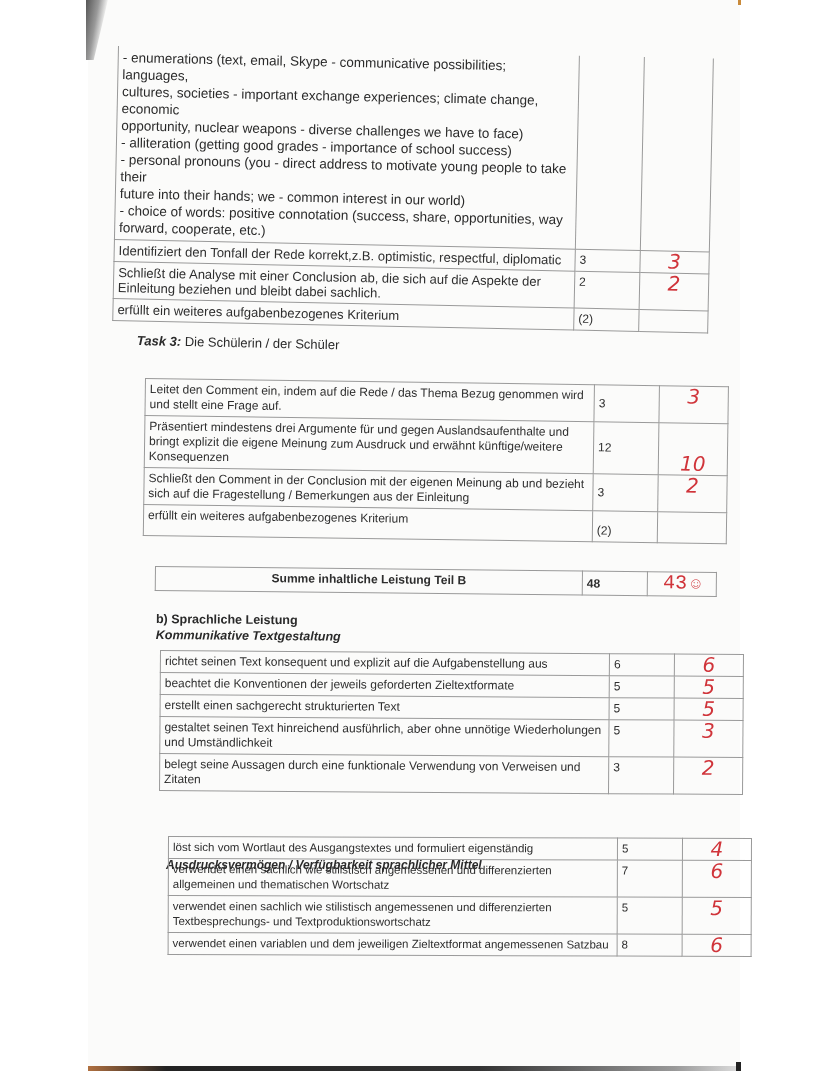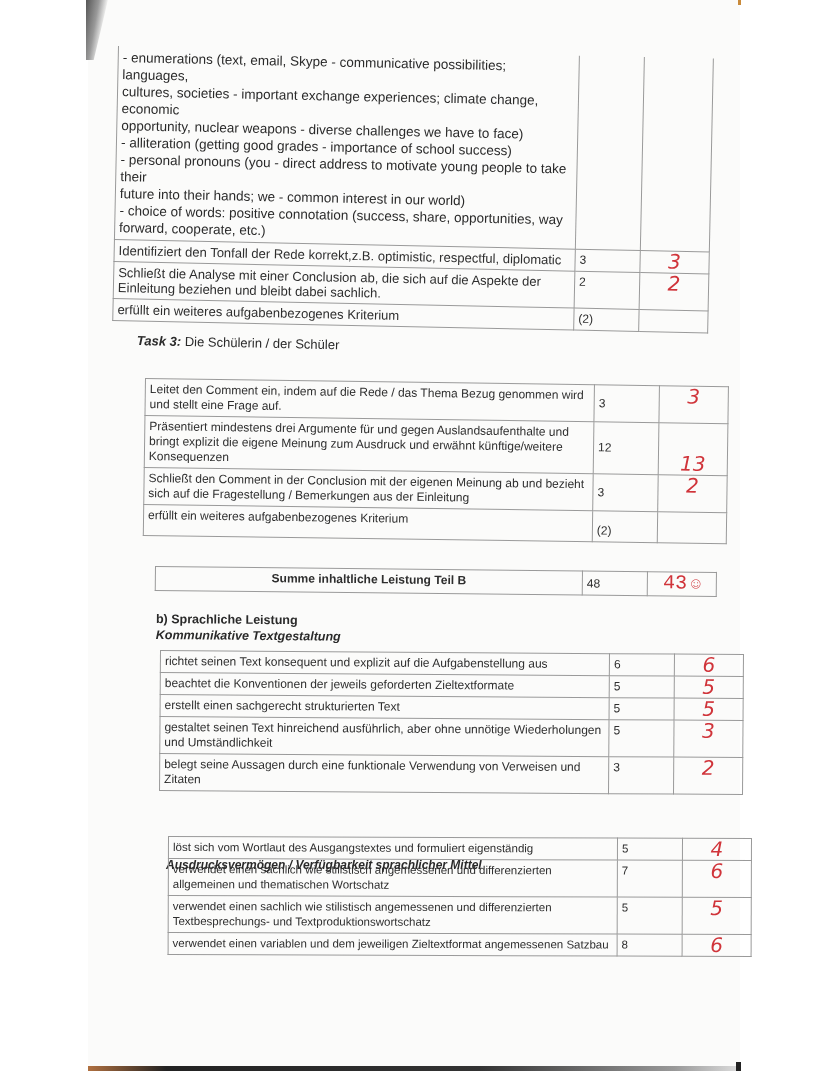--- a/index.html
+++ b/index.html
@@ -106,42 +106,42 @@
   <table class="rubric">
     <tbody>
         <tr>
       <td class="crit" style="width:428px;">Leitet den Comment ein, indem auf die Rede / das Thema Bezug genommen wird und stellt eine Frage auf.</td>
       <td class="max" style="vertical-align:middle;">3</td>
       <td class="score">3</td>
     </tr>
     <tr>
       <td class="crit">Präsentiert mindestens drei Argumente für und gegen Auslandsaufenthalte und bringt explizit die eigene Meinung zum Ausdruck und erwähnt künftige/weitere Konsequenzen</td>
       <td class="max" style="vertical-align:middle;">12</td>
-      <td class="score" style="vertical-align:bottom;">13</td>
+      <td class="score" style="vertical-align:bottom;">10</td>
     </tr>
     <tr>
       <td class="crit">Schließt den Comment in der Conclusion mit der eigenen Meinung ab und bezieht sich auf die Fragestellung / Bemerkungen aus der Einleitung</td>
       <td class="max" style="vertical-align:middle;">3</td>
       <td class="score">2</td>
     </tr>
     <tr>
       <td class="crit" style="padding-bottom:12px;">erfüllt ein weiteres aufgabenbezogenes Kriterium</td>
       <td class="max" style="vertical-align:bottom;">(2)</td>
       <td class="score"></td>
     </tr>
   </tbody>
     </table>
 </div>
 
 <div class="block" style="left:155px; top:566px; transform: rotate(0.6deg);">
   <table class="rubric sum-row">
     <tbody>
         <tr>
       <td class="crit sum-label" style="width:418px;">Summe inhaltliche Leistung Teil B</td>
-      <td class="max" style="font-weight:normal; vertical-align:bottom;margin-top:12px;">48</td>
+      <td class="max" style="font-weight:bold; vertical-align:bottom;margin-top:12px;">48</td>
       <td class="score" style="font-style:normal; white-space:nowrap;font-family:Liberation Mono, monospace;">
         <span>43</span><span class="smiley">☺</span>
       </td>
     </tr>
   </tbody>
     </table>
 </div>
 
 <div class="heading" style="left:156px; top:612px; transform: rotate(0.5deg); transform-origin:left top;">
   <div style="font-weight:bold;">b) Sprachliche Leistung</div>

